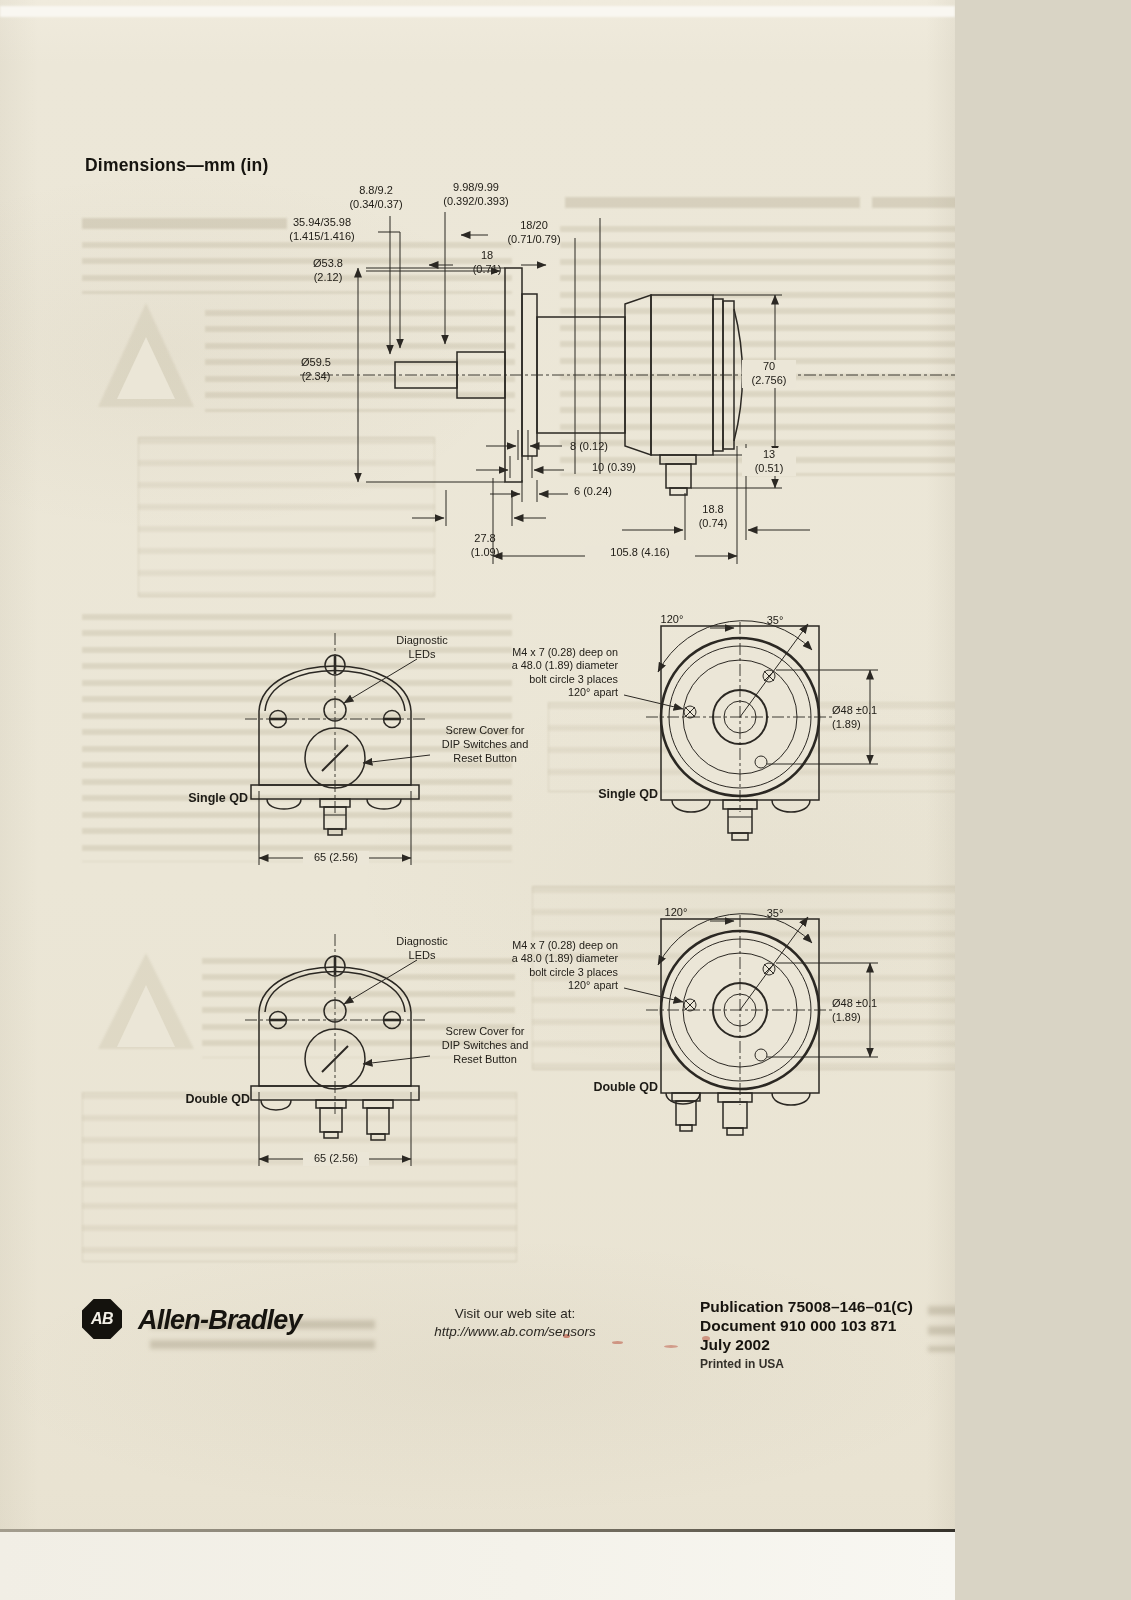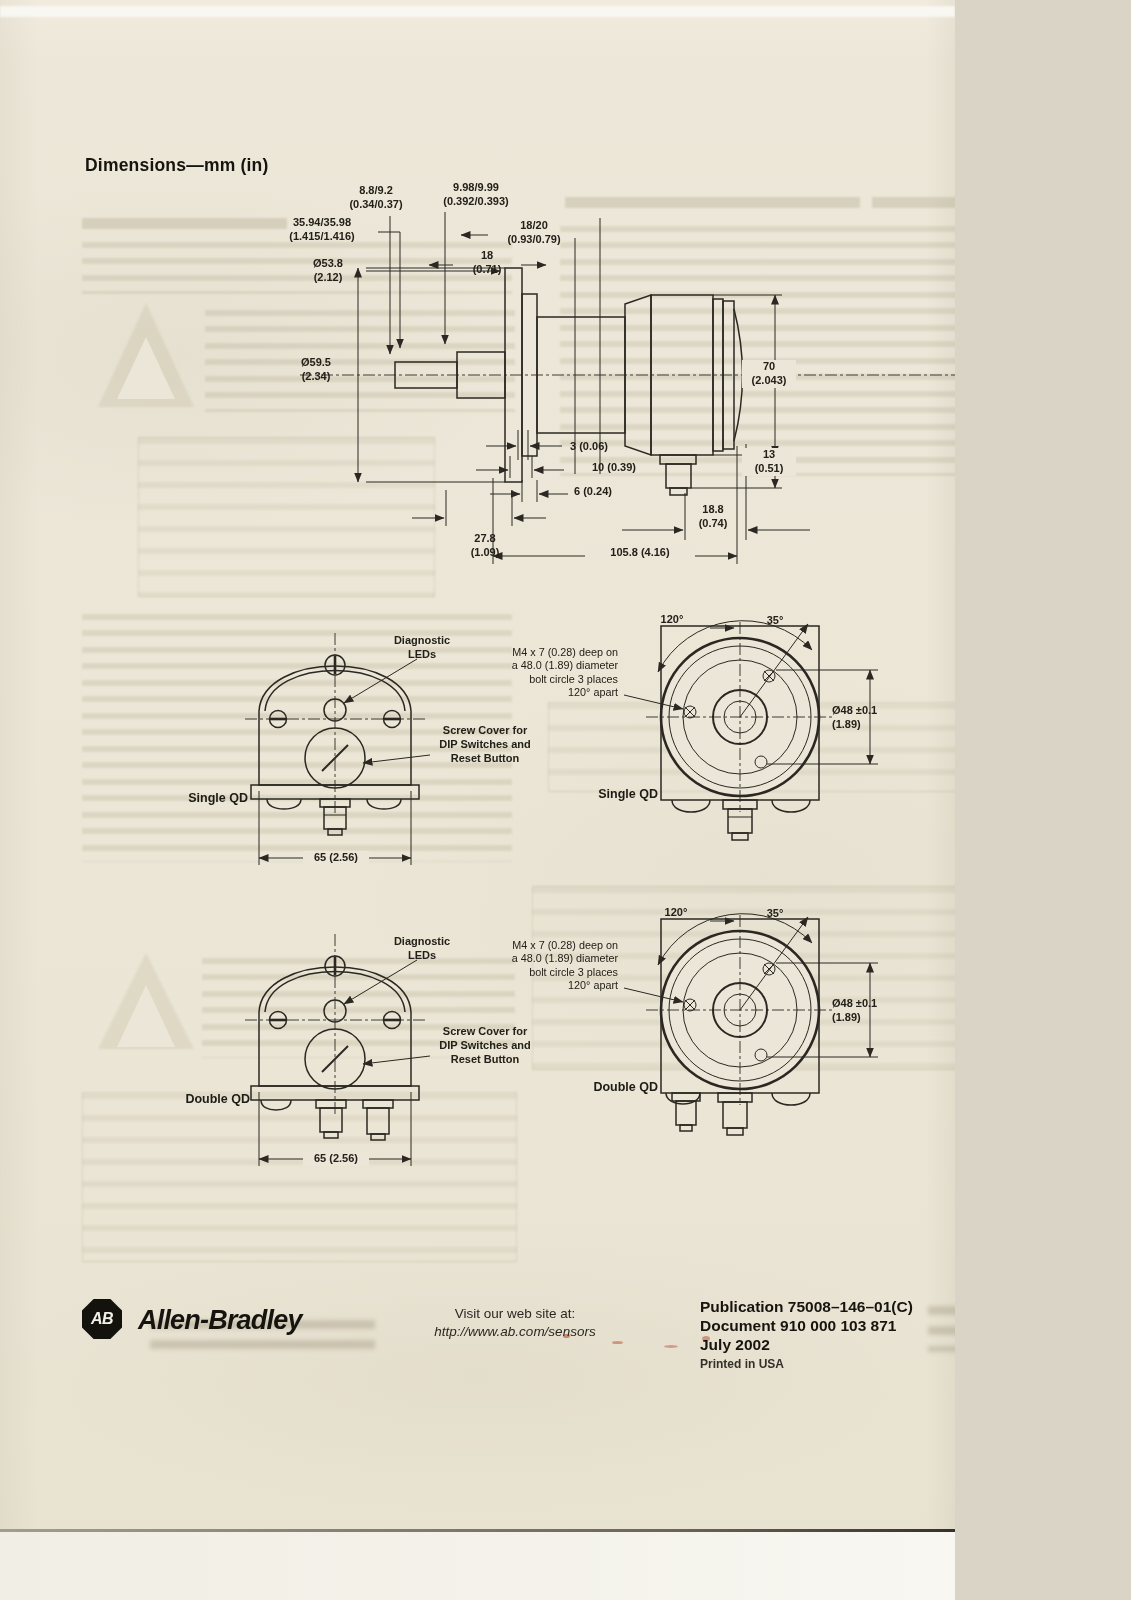--- a/index.html
+++ b/index.html
@@ -22,21 +22,21 @@
   .title{position:absolute;left:85px;top:155px;font-weight:700;font-size:17.5px;color:#16140f;letter-spacing:.2px;}
 
   svg.draw{position:absolute;overflow:visible;}
   .draw line,.draw path,.draw rect,.draw circle,.draw polygon,.draw polyline{stroke:#2b2823;fill:none;stroke-width:1.5;}
   .draw .thin{stroke-width:1;}
   .draw .thick{stroke-width:2.6;}
   .draw .med{stroke-width:2;}
   .draw .dash{stroke-dasharray:12 3 3 3;stroke-width:.9;}
   .draw .fillp{fill:#ebe6d7;}
 
-  .dim{position:absolute;font-weight:700;font-size:11px;line-height:1.25;color:#23201a;text-align:center;white-space:pre-line;}
+  .dim{position:absolute;font-weight:400;font-size:11px;line-height:1.25;color:#23201a;text-align:center;white-space:pre-line;}
   .bgp{background:#ebe6d7;}
   .qdl{position:absolute;font-weight:700;font-size:12.5px;line-height:1.15;color:#1d1b16;white-space:pre-line;}
   .note{position:absolute;font-weight:400;font-size:10.8px;line-height:1.24;color:#23201a;white-space:pre-line;text-align:right;}
 
   
   .gh{position:absolute;opacity:.55;filter:blur(1.2px);pointer-events:none;}
   .gh-lines{background:repeating-linear-gradient(to bottom, rgba(148,136,104,.32) 0 6px, transparent 6px 16.5px);}
   .gh-bar{background:rgba(146,134,102,.42);height:11px;}
   .gh-box{border:1.5px solid rgba(148,136,104,.35);background:repeating-linear-gradient(to bottom, rgba(148,136,104,.20) 0 6px, transparent 6px 22px);}
   .gh-tri{width:0;height:0;border-left:48px solid transparent;border-right:48px solid transparent;border-bottom:104px solid rgba(150,138,106,.26);}
@@ -165,32 +165,32 @@
 
   <div class="dim" style="left:330px;top:184px;width:92px">8.8/9.2
 (0.34/0.37)</div>
   <div class="dim" style="left:424px;top:181px;width:104px">9.98/9.99
 (0.392/0.393)</div>
   <div class="dim" style="left:272px;top:216px;width:100px">35.94/35.98
 (1.415/1.416)</div>
   <div class="dim" style="left:292px;top:257px;width:72px">Ø53.8
 (2.12)</div>
   <div class="dim" style="left:490px;top:219px;width:88px">18/20
-(0.93/0.79)</div>
+(0.71/0.79)</div>
   <div class="dim" style="left:455px;top:249px;width:64px">18
 (0.71)</div>
   <div class="dim" style="left:286px;top:356px;width:60px">Ø59.5
 (2.34)</div>
-  <div class="dim" style="left:562px;top:440px;width:54px">3 (0.06)</div>
+  <div class="dim" style="left:562px;top:440px;width:54px">8 (0.12)</div>
   <div class="dim" style="left:583px;top:461px;width:62px">10 (0.39)</div>
   <div class="dim" style="left:564px;top:485px;width:58px">6 (0.24)</div>
   <div class="dim" style="left:461px;top:532px;width:48px">27.8
 (1.09)</div>
   <div class="dim bgp" style="left:742px;top:360px;width:54px">70
-(2.043)</div>
+(2.756)</div>
   <div class="dim bgp" style="left:742px;top:448px;width:54px">13
 (0.51)</div>
   <div class="dim" style="left:678px;top:503px;width:70px">18.8
 (0.74)</div>
   <div class="dim bgp" style="left:585px;top:546px;width:110px">105.8 (4.16)</div>
 
   <svg class="draw" style="left:195px;top:615px" width="330" height="265" viewBox="0 0 330 265">
     <g>
       <path d="M64,170 L64,96 C68,36 212,36 216,96 L216,170 Z"></path>
       <path d="M70,96 C74,42 206,42 210,96"></path>

